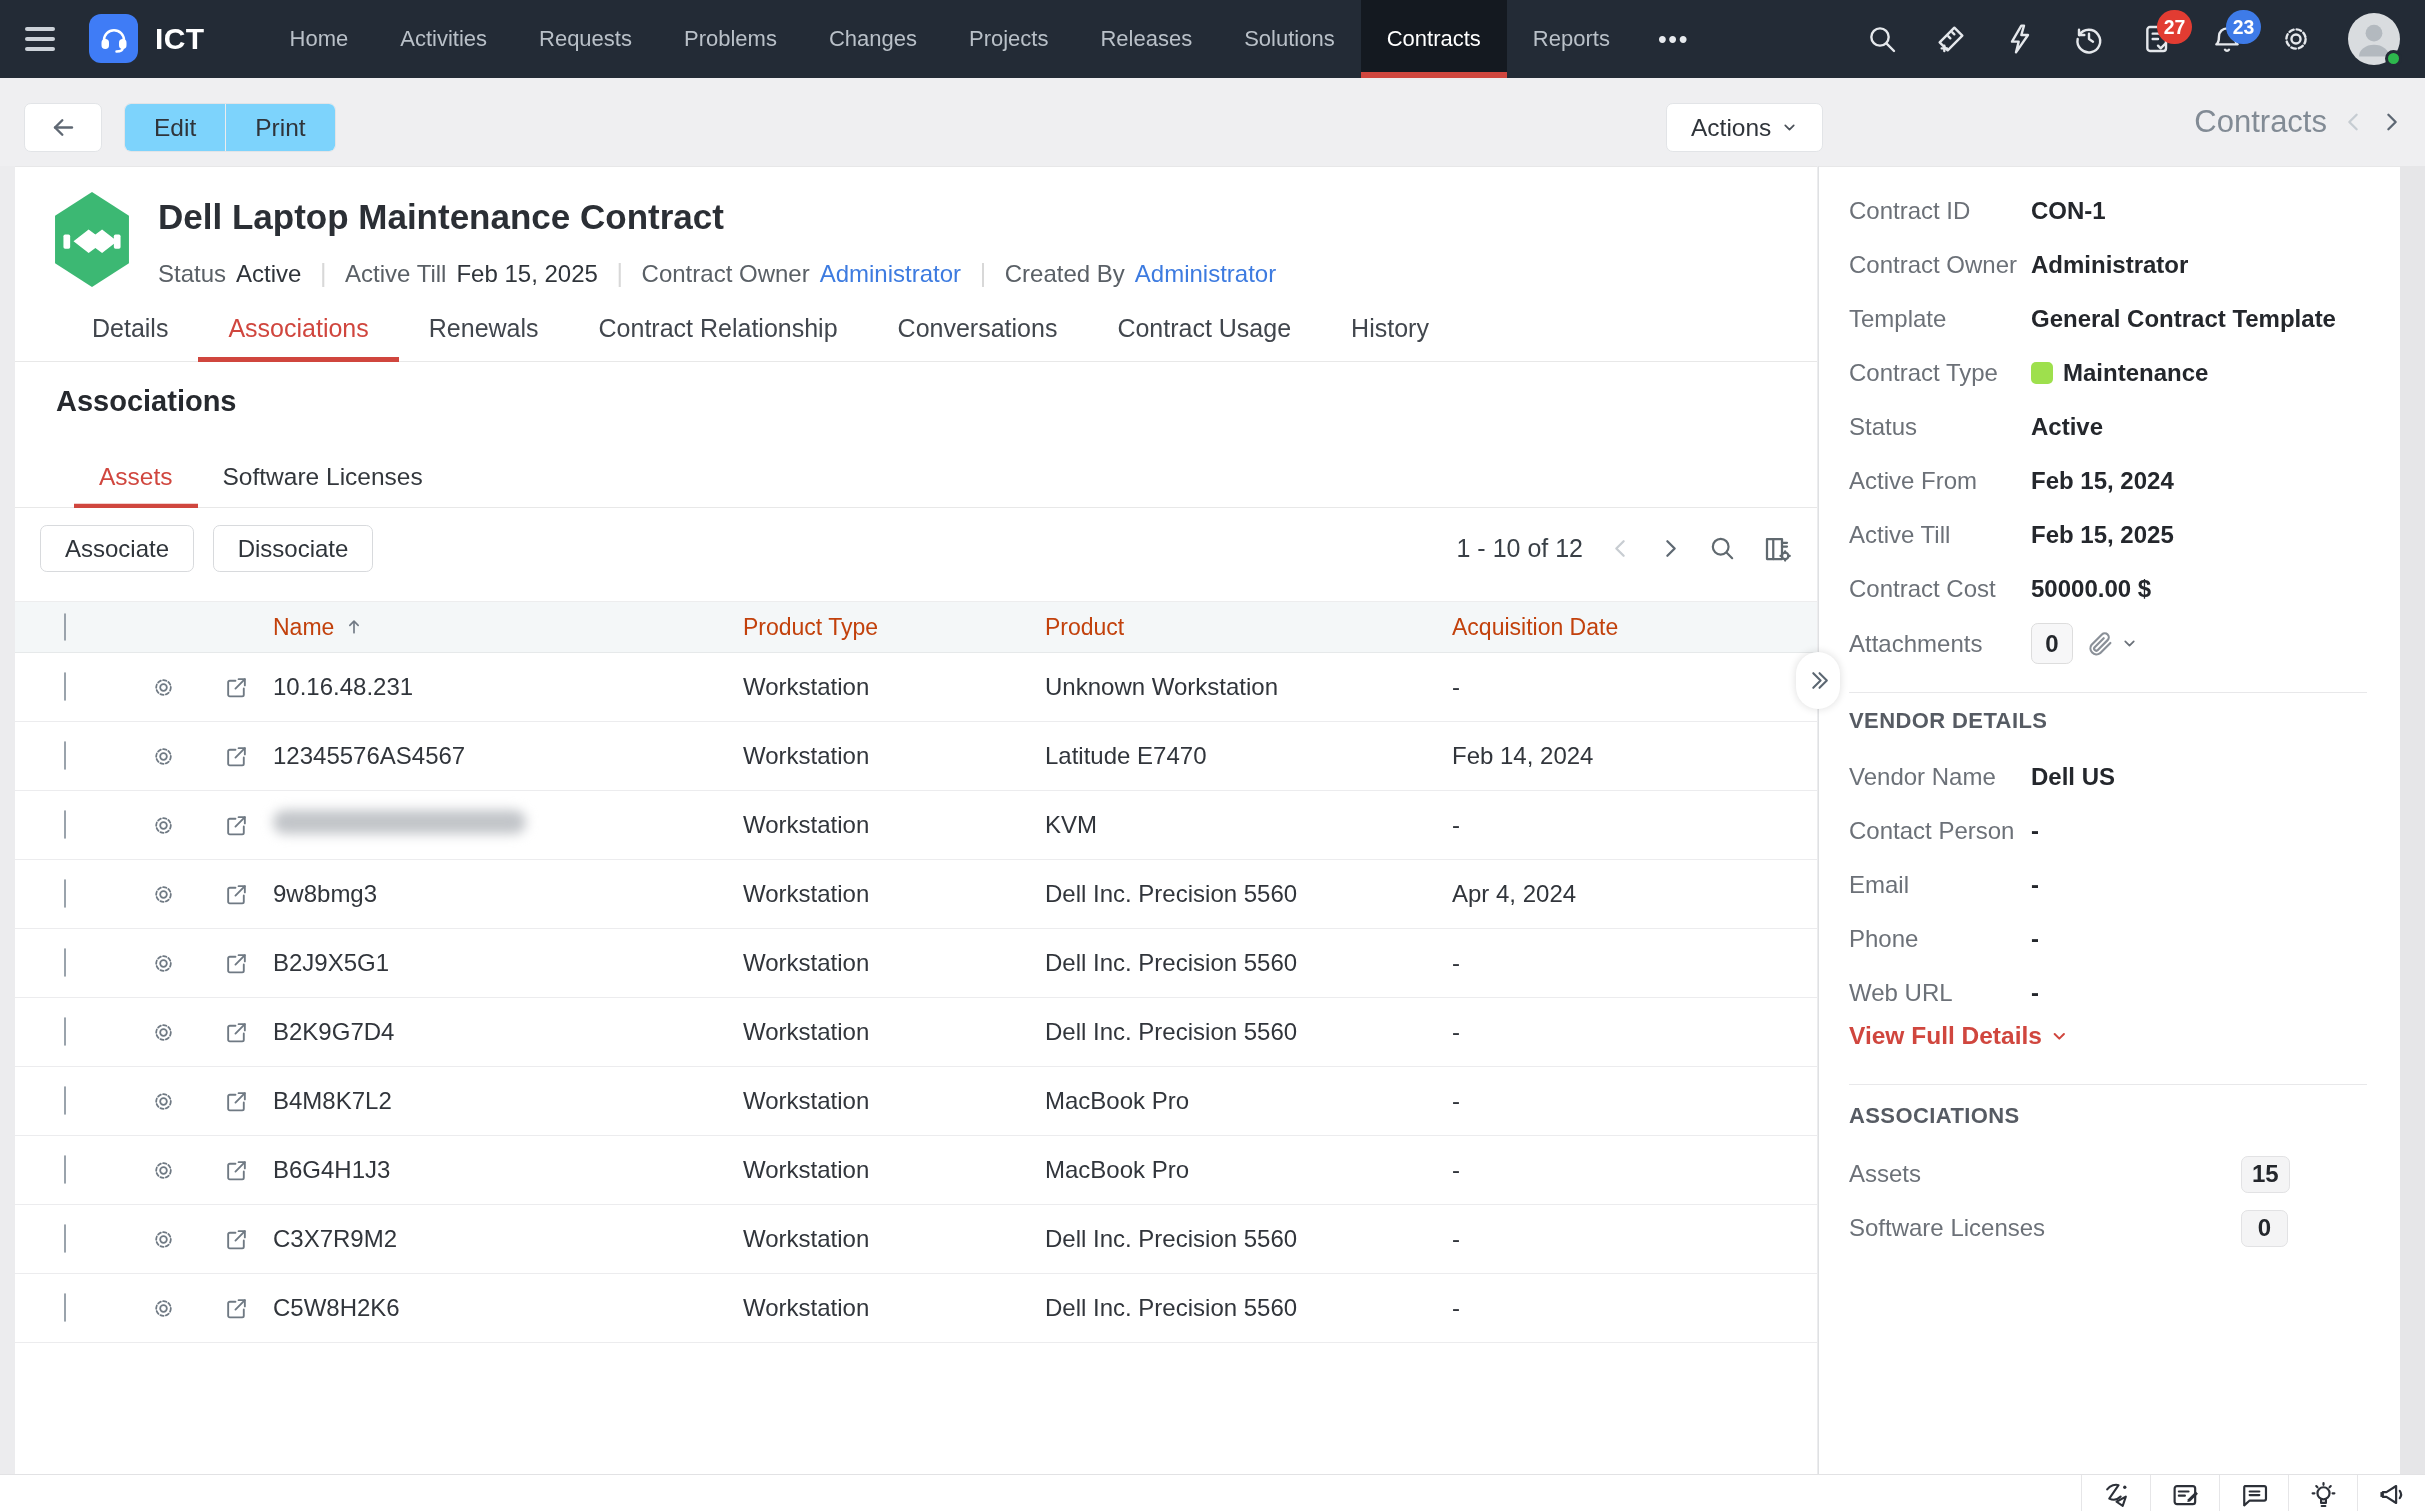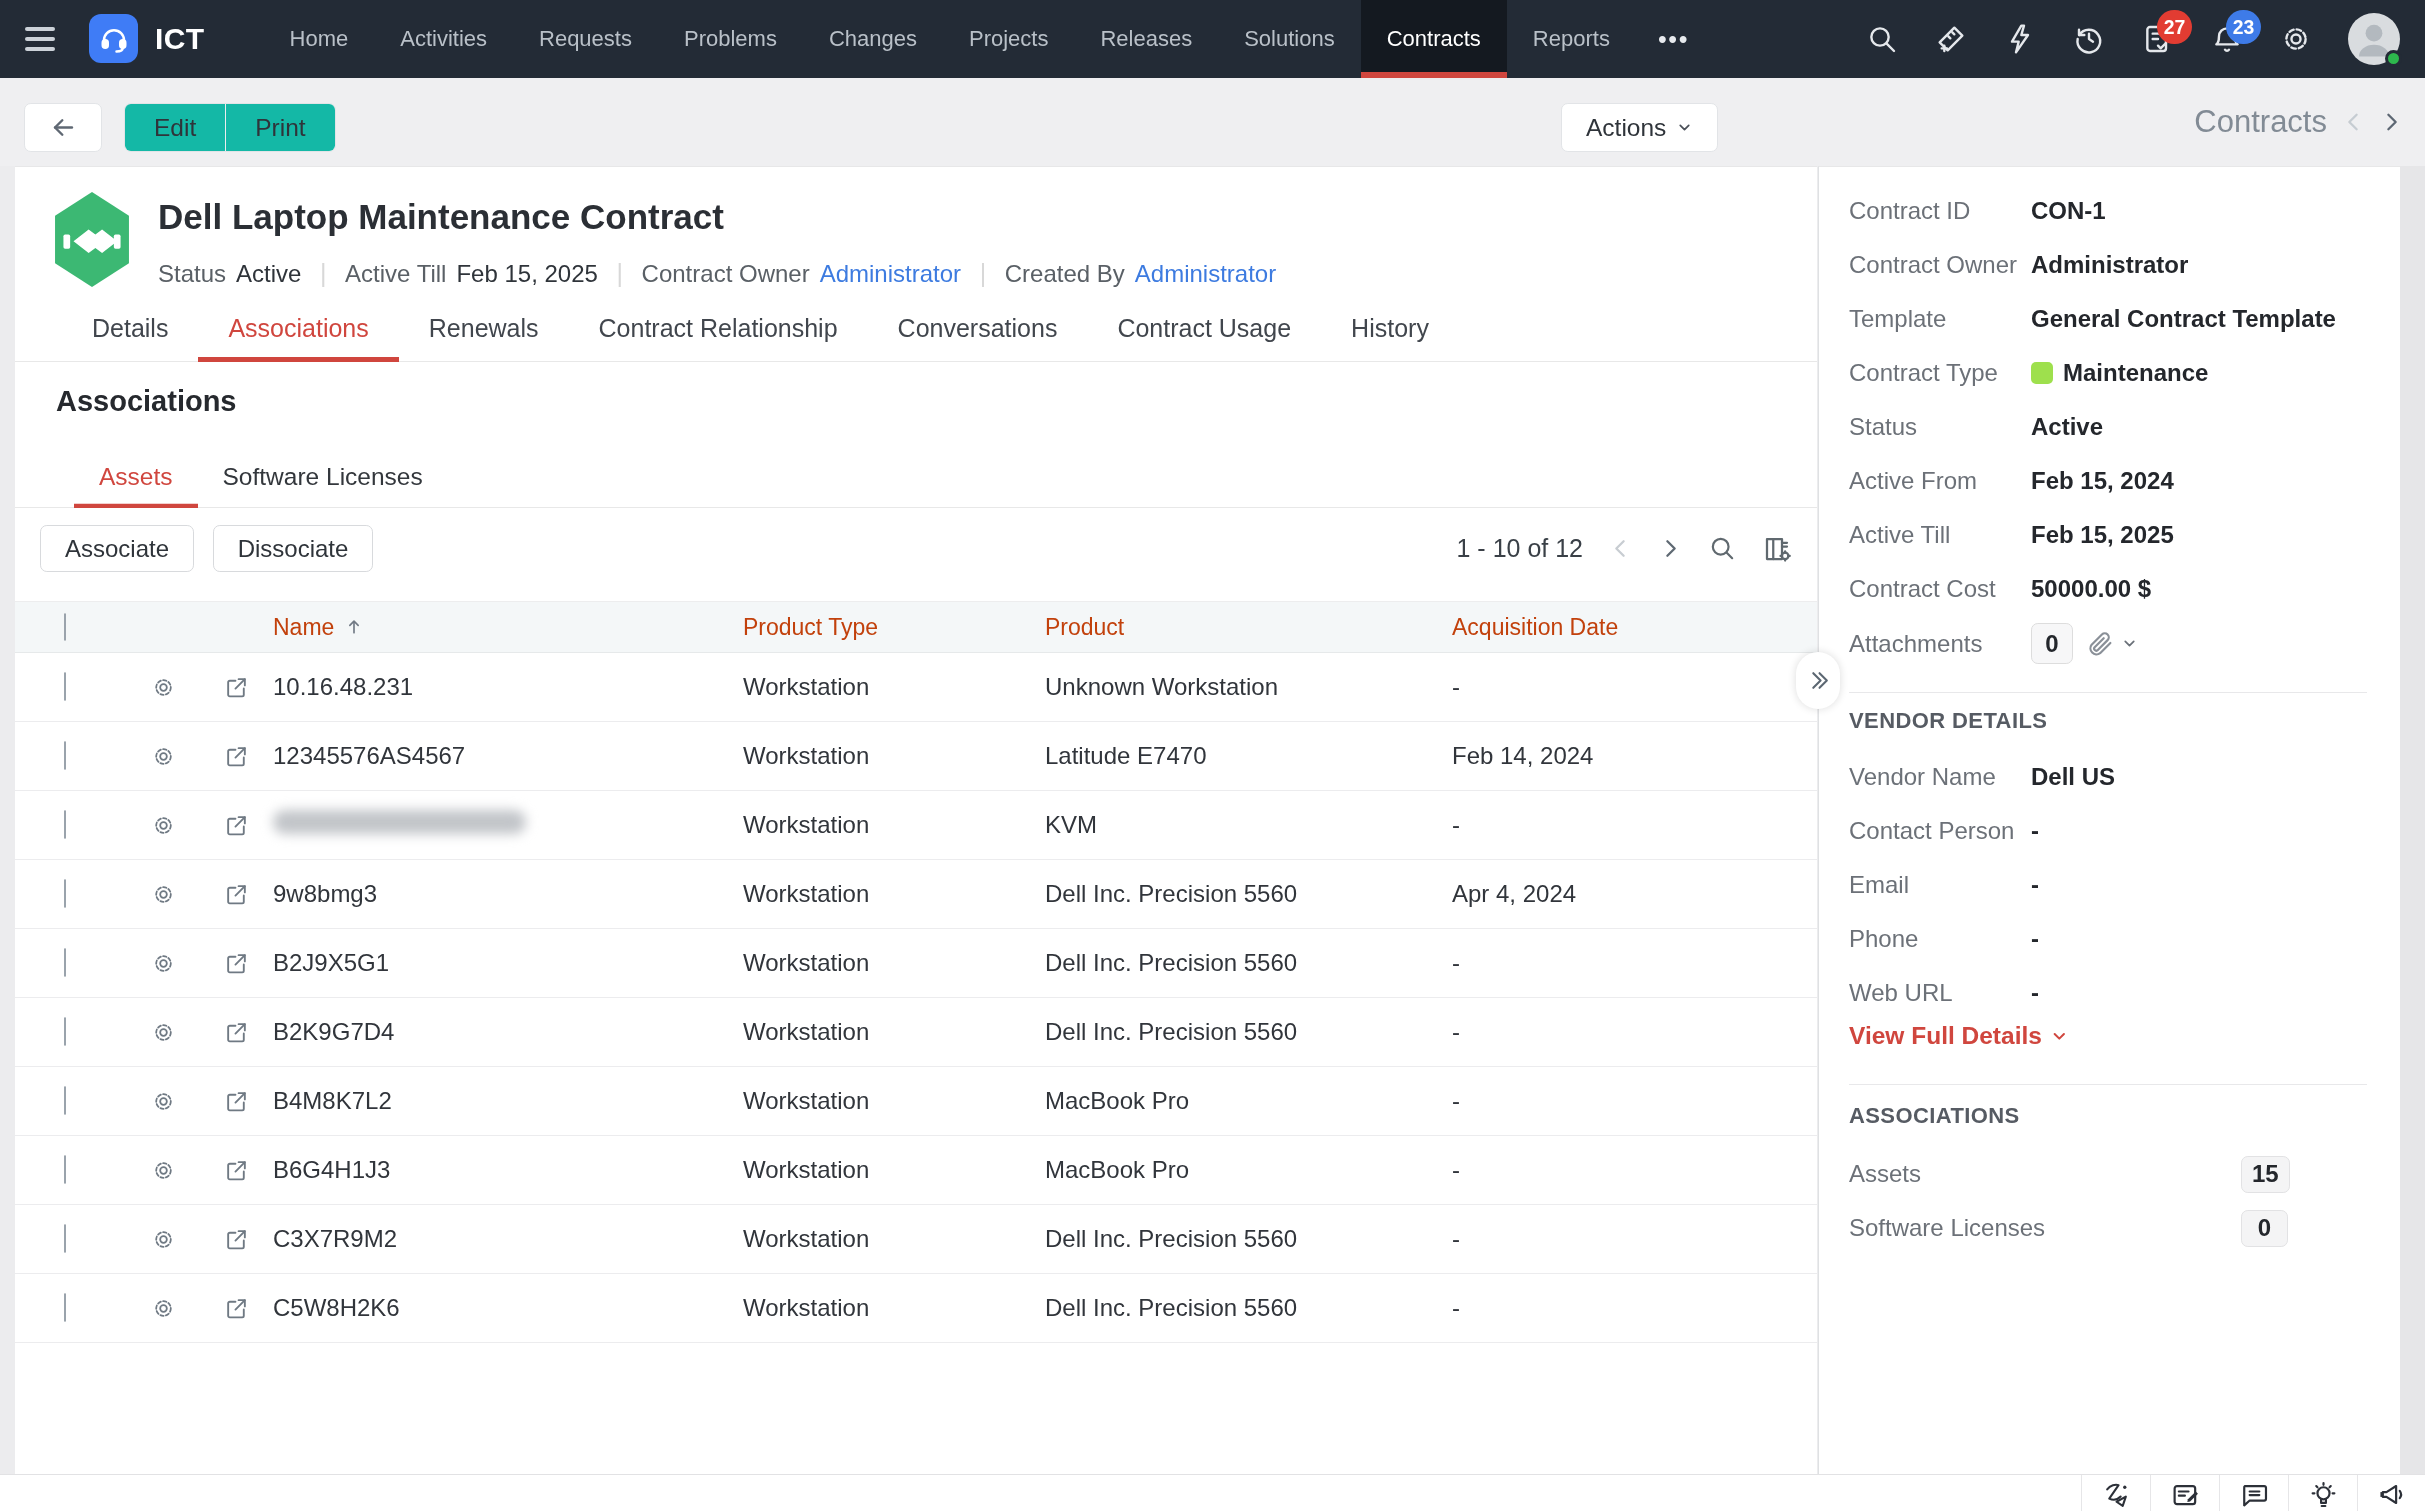--- a/index.html
+++ b/index.html
@@ -32,23 +32,23 @@
   .badge.red{ background:var(--badge_red,#e23c32);}
   .badge.blue{ background:var(--badge_blue,#3e7be8);}
   .avatar{ width:52px; height:52px; border-radius:50%; background:#d9dcdf; position:relative; cursor:pointer; overflow:visible;}
   .avatar .dot{ position:absolute; right:-1.7px; bottom:-1.7px; width:17px; height:17px; border-radius:50%; background:#2db84d; border:3.4px solid #232b36;}
 
   
   .toolbar{ position:absolute; left:0; top:78px; width:2426px; height:88px; background:#efeff1;}
   .btn{ background:#fff; border:0.8px solid #e2e4e7; border-radius:6.8px; font-size:24.5px; color:#2f343a; display:flex; align-items:center; justify-content:center; cursor:pointer;}
   .back-btn{ position:absolute; left:24px; top:25px; width:78px; height:49px;}
   .btn-group{ position:absolute; left:124px; top:25px; height:49px; display:flex; background:#fff; border:0.8px solid #e2e4e7; border-radius:6.8px; overflow:hidden;}
-  .btn-group .g-btn{ padding:0 29px; display:flex; align-items:center; font-size:24.5px; cursor:pointer; background:#14b8a6;}
+  .btn-group .g-btn{ padding:0 29px; display:flex; align-items:center; font-size:24.5px; cursor:pointer; background:#7dd3fc;}
   .btn-group .g-btn + .g-btn{ border-left:0.8px solid #ececee;}
-  .actions-btn{ position:absolute; left:1561px; top:25px; height:49px; padding:0 24px; gap:10px;}
+  .actions-btn{ position:absolute; left:1666px; top:25px; height:49px; padding:0 24px; gap:10px;}
   .breadcrumb{ position:absolute; right:22px; top:0; height:88px; display:flex; align-items:center; gap:13.5px;}
   .breadcrumb .bc-label{ font-size:31px; color:#828b95;}
   .bc-nav{ cursor:pointer; display:flex; align-items:center;}
 
   
   .main-panel{ position:absolute; left:15px; top:166px; width:1802px; height:1308px; background:#fff; border-top:0.8px solid #e7e7e8;}
   .side-panel{ position:absolute; left:1818px; top:166px; width:583px; height:1308px; background:#fff; border-left:0.8px solid #dfe1e3; border-top:0.8px solid #e7e7e8;}
   .right-gutter{ position:absolute; left:2400px; top:166px; width:25px; height:1308px; background:#e6e6e8;}
 
   

